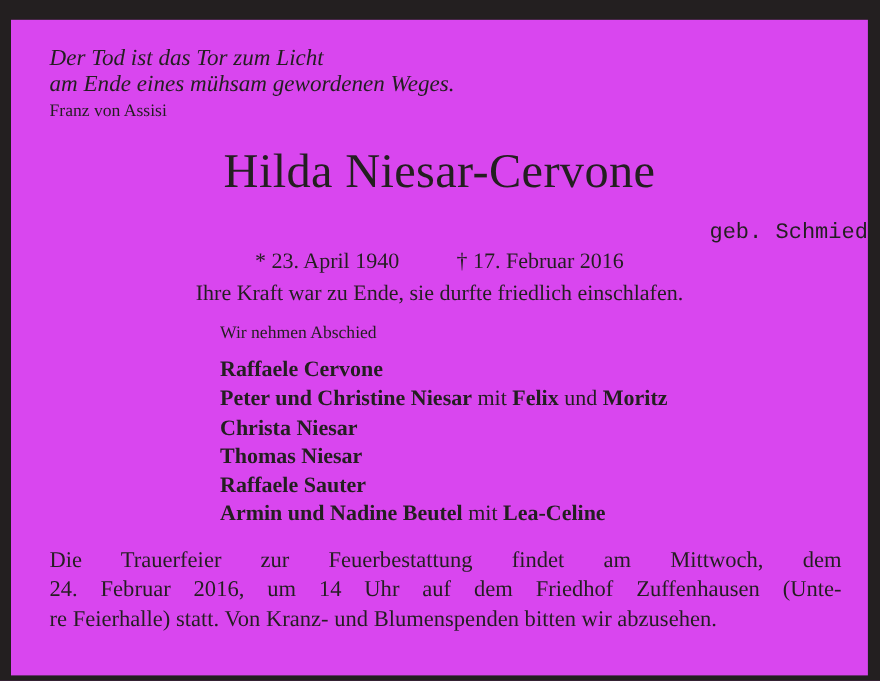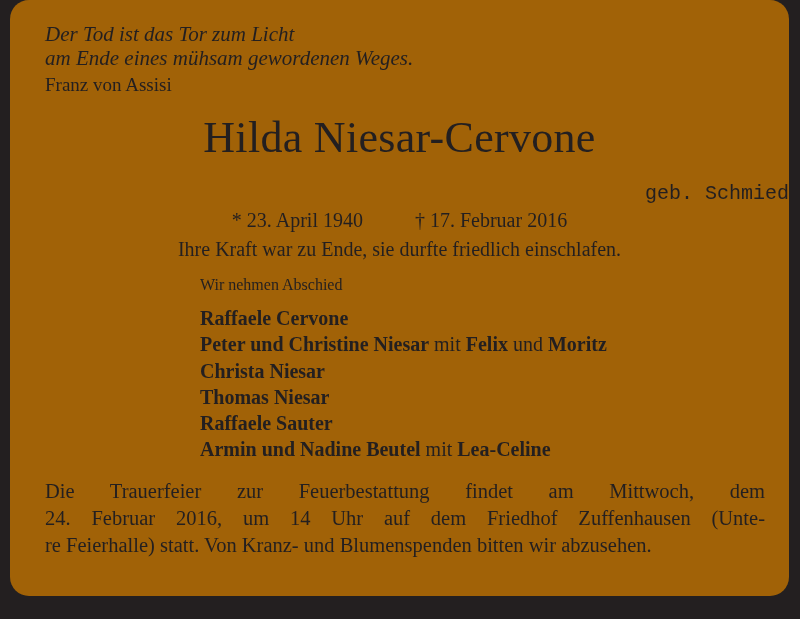--- a/index.html
+++ b/index.html
@@ -6,35 +6,34 @@
   body {
     width: 800px; height: 619px;
     background: #231f20;
     position: relative;
     overflow: hidden;
     font-family: "DejaVu Serif", "Liberation Serif", serif;
     color: #231f20;
   }
   .card {
     position: absolute;
-    left: 10px; top: 0;
+    left: 10px; top: 18px;
     width: 779px; height: 596px;
-    background: #a16207;
-    border-radius: 19px;
+    background: #d946ef;
   }
   .motto {
     position: absolute; left: 35px; top: 22px;
     font-family: "Liberation Serif", serif;
     font-style: italic;
     font-size: 21px; line-height: 24px;
   }
   .motto-author {
     position: absolute; left: 35px; top: 74px;
     font-family: "Liberation Serif", serif;
-    font-size: 19px;
+    font-size: 16px;
   }
   .name {
     position: absolute; left: 0; right: 0; top: 112px;
     text-align: center;
     font-family: Liberation Serif, serif;
     font-size: 44px; letter-spacing: 0.3px;
   }
   .maiden {
     position: absolute; left: 0; right: 0; top: 182px;
     text-align: right;

